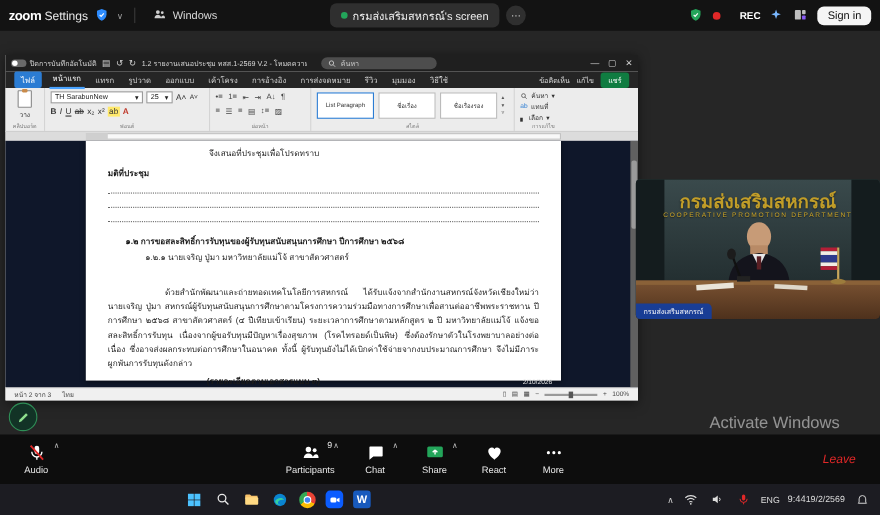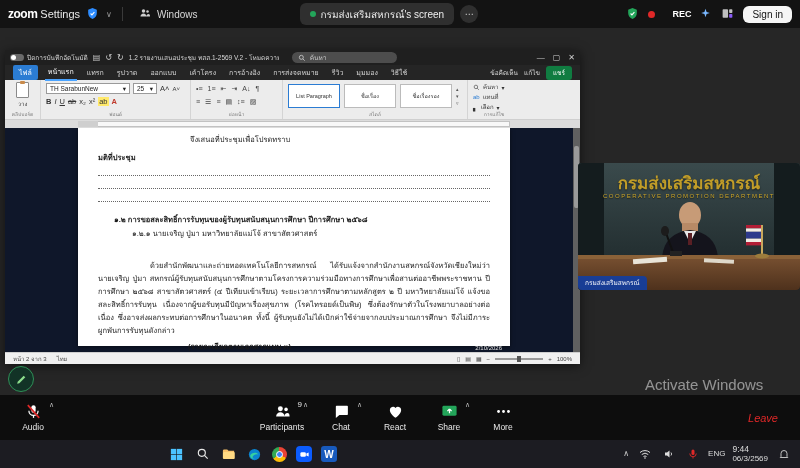--- a/index.html
+++ b/index.html
@@ -103,21 +103,21 @@
   
   .taskbar { position:absolute; left:0; top:440px; width:800px; height:28px; background:#1c1c22; display:flex; align-items:center; z-index:40; }
   .tb-center { display:flex; align-items:center; gap:9px; margin-left:168px; }
   .tb-ico { width:17px; height:17px; display:flex; align-items:center; justify-content:center; }
   .chrome { width:15px; height:15px; border-radius:50%; background:conic-gradient(#ea4335 0 33%,#fbbc05 0 66%,#34a853 0 100%); position:relative; }
   .chrome::after { content:""; position:absolute; inset:4px; background:#4285f4; border:1.5px solid #fff; border-radius:50%; }
   .zoomapp { width:16px; height:16px; background:#0b5cff; border-radius:4px; display:flex; align-items:center; justify-content:center; }
   .wordapp { width:16px; height:16px; background:#185abd; border-radius:3px; color:#fff; font-size:10px; font-weight:bold; display:flex; align-items:center; justify-content:center; }
   .tb-right { margin-left:auto; display:flex; align-items:center; gap:7px; padding-right:8px; color:#ddd; }
   .tb-lang { font-size:8px; }
-  .tb-clock { display:flex; flex-direction:column; align-items:flex-start; line-height:1.15; }
+  .tb-clock { display:flex; flex-direction:row; align-items:center; line-height:1.15; }
   .tb-time { font-size:8.5px; } .tb-date { font-size:8px; }
   .tb-chev { color:#ccc; font-size:8px; }
 </style>
 </head>
 <body>
 
 <div class="stage">
 
   <div class="topbar">
     <div class="logo">
@@ -423,31 +423,31 @@
       </div>
       <div class="zbtn">
         <svg viewBox="0 0 24 24" width="17" height="17">
           <path d="M4 4h16a1 1 0 0 1 1 1v11a1 1 0 0 1-1 1H9l-5 4V5a1 1 0 0 1 1-1z" fill="#fff"></path>
         </svg>
         <span class="zl">Chat</span>
         <span class="zchev">∧</span>
       </div>
       <div class="zbtn">
         <svg viewBox="0 0 24 24" width="17" height="17">
-          <path d="M12 21s-8-5.3-8-11a4.5 4.5 0 0 1 8-2.8A4.5 4.5 0 0 1 20 10c0 5.7-8 11-8 11z" fill="#fff"></path>
-        </svg>
-        <span class="zl">React</span>
-      </div>
-      <div class="zbtn">
-        <svg viewBox="0 0 24 24" width="17" height="17">
           <rect x="2" y="4" width="20" height="14" rx="2" fill="#23a55a"></rect>
           <path d="M12 14.5V8.5m0 0l-3 3m3-3l3 3" stroke="#fff" stroke-width="1.8" fill="none"></path>
         </svg>
         <span class="zl">Share</span>
         <span class="zchev">∧</span>
+      </div>
+      <div class="zbtn">
+        <svg viewBox="0 0 24 24" width="17" height="17">
+          <path d="M12 21s-8-5.3-8-11a4.5 4.5 0 0 1 8-2.8A4.5 4.5 0 0 1 20 10c0 5.7-8 11-8 11z" fill="#fff"></path>
+        </svg>
+        <span class="zl">React</span>
       </div>
       <div class="zbtn">
         <svg viewBox="0 0 24 24" width="17" height="17">
           <circle cx="5" cy="12" r="2" fill="#fff"></circle>
             <circle cx="12" cy="12" r="2" fill="#fff"></circle>
             <circle cx="19" cy="12" r="2" fill="#fff"></circle>
         </svg>
         <span class="zl">More</span>
       </div>
     </div>
@@ -509,21 +509,21 @@
       <span class="tb-ico">
         <svg viewBox="0 0 24 24" width="12" height="12">
             <rect x="9" y="3" width="6" height="11" rx="3" fill="#e02828"></rect>
             <path d="M5.5 11a6.5 6.5 0 0 0 13 0" stroke="#e02828" stroke-width="1.8" fill="none"></path>
             <line x1="12" y1="17.5" x2="12" y2="21" stroke="#e02828" stroke-width="1.8"></line>
           </svg>
       </span>
       <span class="tb-lang">ENG</span>
       <div class="tb-clock">
         <span class="tb-time">9:44</span>
-        <span class="tb-date">06/3/2569</span>
+        <span class="tb-date">19/2/2569</span>
       </div>
       <span class="tb-ico">
         <svg viewBox="0 0 24 24" width="12" height="12">
             <path d="M6 17v-6a6 6 0 0 1 12 0v6l1.5 2h-15z" stroke="#ddd" stroke-width="1.7" fill="none"></path>
           </svg>
       </span>
     </div>
   </div>
 
 </div>

